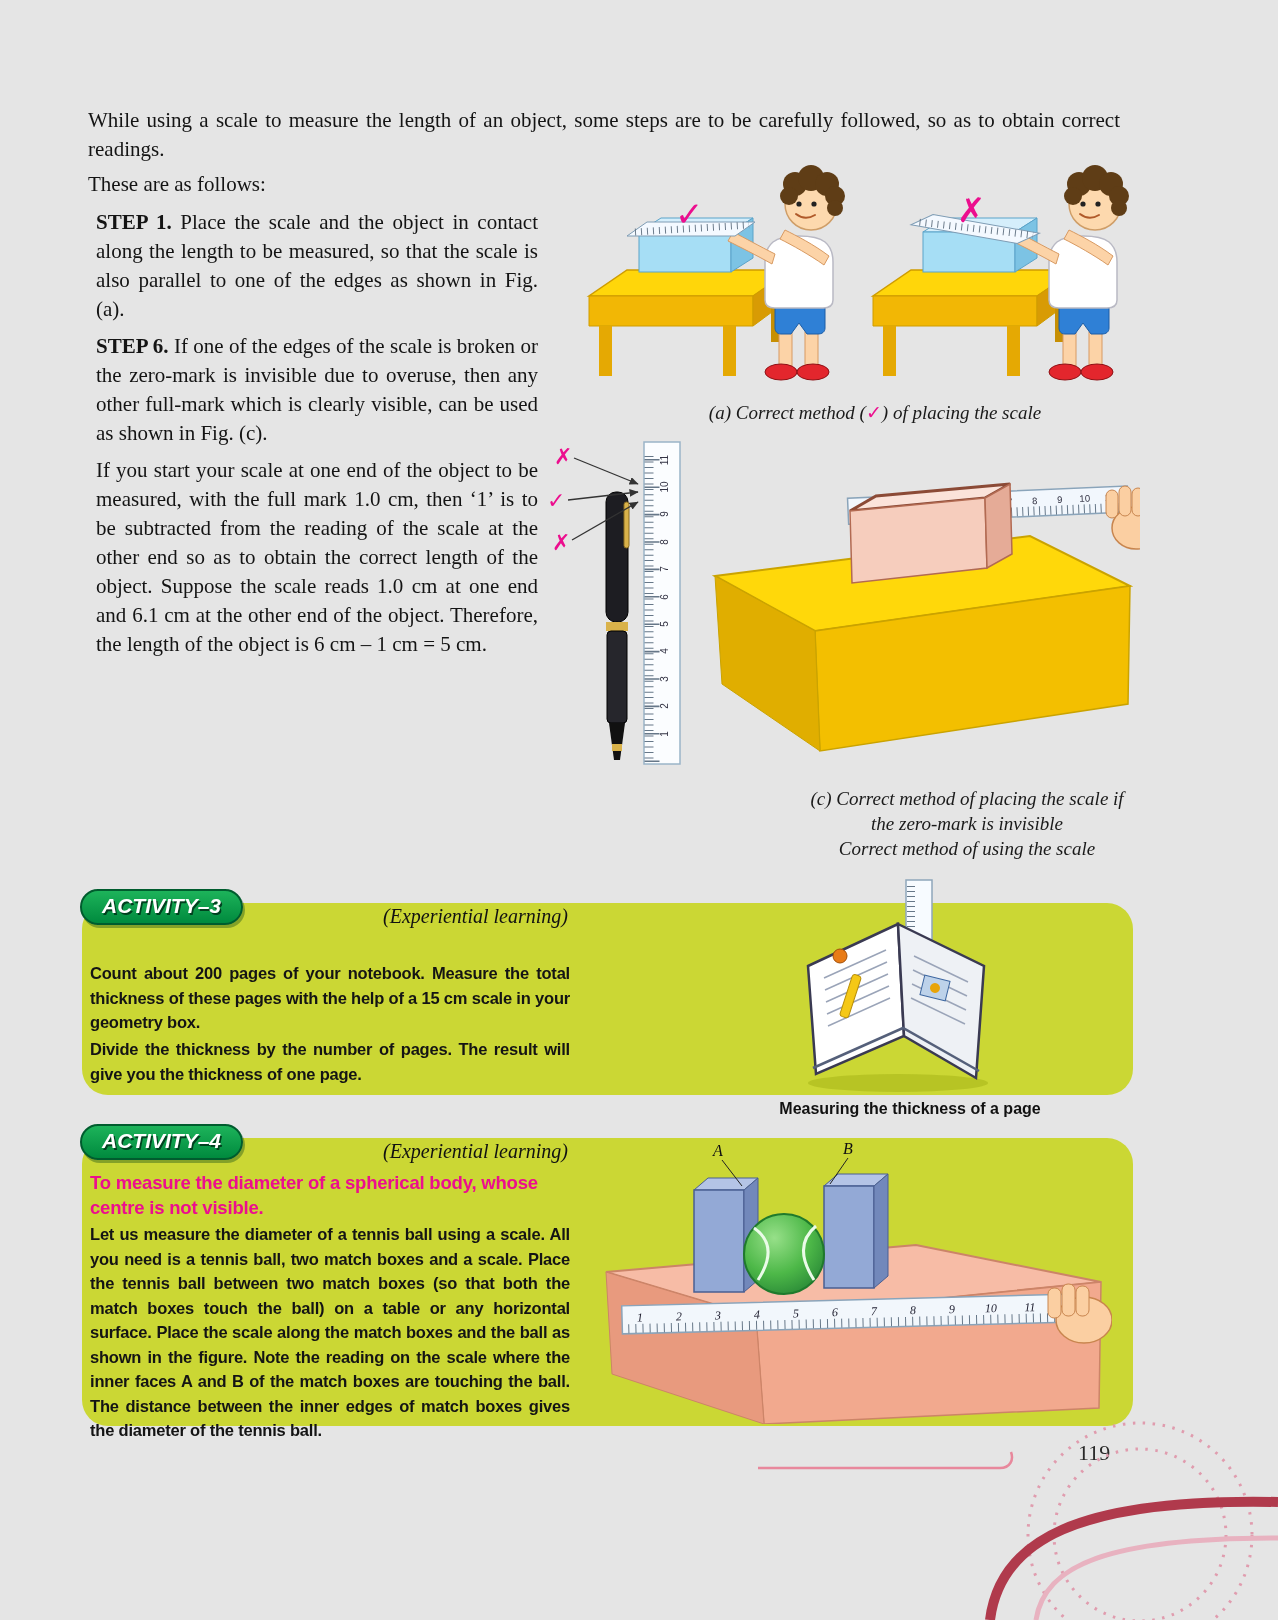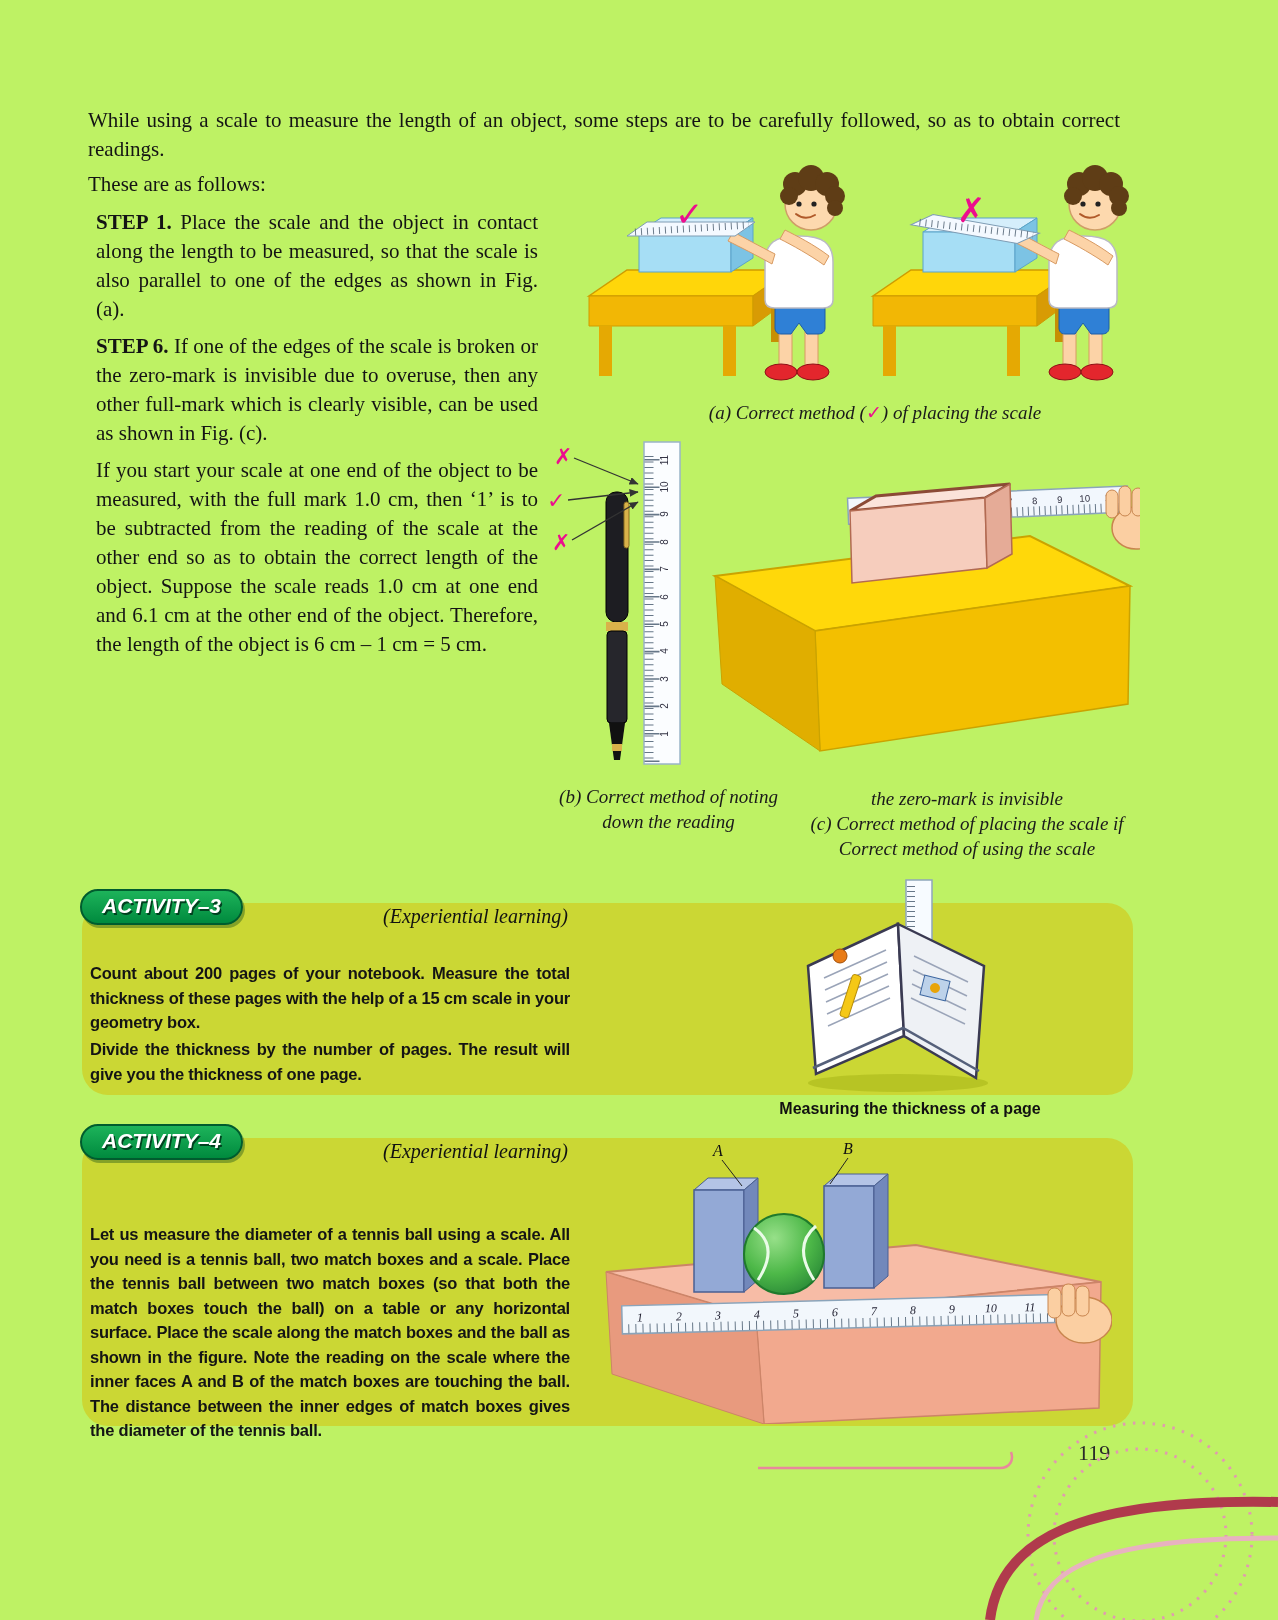--- a/index.html
+++ b/index.html
@@ -1,18 +1,18 @@
 <!DOCTYPE html>
 <html><head>
 <meta charset="utf-8">
 <style>
   * { margin:0; padding:0; box-sizing:border-box; }
   html,body { width:1278px; height:1620px; }
   body { background:#fff; font-family:"Liberation Serif", serif; position:relative; overflow:hidden; }
-  .page { position:absolute; inset:0; width:1278px; height:1620px; background:#bef264; }
+  .page { position:absolute; inset:0; width:1278px; height:1620px; background:#e5e5e5; }
 
   .abs { position:absolute; }
 
   
   .bodytext { font-size:21px; line-height:29px; color:#141414; text-align:justify; }
   .bodytext p { margin:8px; }
   .bodytext strong { font-weight:bold; }
   .intro1 { left:88px; top:106px; width:1032px; }
   .intro2 { left:88px; top:170px; width:600px; text-align:left; }
   .leftcol { left:88px; top:200px; width:458px; }
@@ -218,27 +218,23 @@
     </g>
 
     <g>
       <ellipse cx="436" cy="92" rx="24" ry="21" fill="#fbcfa2" stroke="#c8854e" stroke-width="1.5"></ellipse>
       <rect x="406" y="54" width="12" height="28" rx="6" fill="#fbcfa2" stroke="#c8854e"></rect>
       <rect x="419" y="50" width="12" height="30" rx="6" fill="#fbcfa2" stroke="#c8854e"></rect>
       <rect x="432" y="52" width="12" height="28" rx="6" fill="#fbcfa2" stroke="#c8854e"></rect>
     </g>
   </svg>
 
-  <div class="abs caption cap-b">
-    <div>(b) Correct method of noting</div>
-    <div>down the reading</div>
-  </div>
   <div class="abs caption cap-c">
+    <div>(c) Correct method of placing the scale if</div>
     <div>the zero-mark is invisible</div>
-    <div>(c) Correct method of placing the scale if</div>
     <div>Correct method of using the scale</div>
   </div>
 
   <div class="abs act-box a3-box"></div>
   <span class="abs pill a3-pill">ACTIVITY–3</span>
   <span class="abs subtl a3-sub">(Experiential learning)</span>
   <div class="abs act-body a3-p1">Count about 200 pages of your notebook. Measure the total thickness of these pages with the help of a 15 cm scale in your geometry box.</div>
   <div class="abs act-body a3-p2">Divide the thickness by the number of pages. The result will give you the thickness of one page.</div>
 
   <svg class="abs" style="left:780px; top:878px;" width="240" height="218" viewBox="0 0 240 218">
@@ -264,20 +260,21 @@
       <rect x="66" y="96" width="9" height="44" rx="3" fill="#f5c816" stroke="#b88e08" transform="rotate(18 70 118)"></rect>
       <rect x="142" y="100" width="26" height="20" fill="#bdd2ea" stroke="#3c66a0" transform="rotate(14 155 110)"></rect>
       <circle cx="155" cy="110" r="5" fill="#e8a40a" transform="rotate(14 155 110)"></circle>
     </g>
   </svg>
   <div class="abs a3-cap">Measuring the thickness of a page</div>
 
   <div class="abs act-box a4-box"></div>
   <span class="abs pill a4-pill">ACTIVITY–4</span>
   <span class="abs subtl a4-sub">(Experiential learning)</span>
+  <div class="abs act-head magenta a4-head">To measure the diameter of a spherical body, whose centre is not visible.</div>
   <div class="abs act-body a4-p1">Let us measure the diameter of a tennis ball using a scale. All you need is a tennis ball, two match boxes and a scale. Place the tennis ball between two match boxes (so that both the match boxes touch the ball) on a table or any horizontal surface. Place the scale along the match boxes and the ball as shown in the figure. Note the reading on the scale where the inner faces A and B of the match boxes are touching the ball. The distance between the inner edges of match boxes gives the diameter of the tennis ball.</div>
 
   <svg class="abs" style="left:596px; top:1142px;" width="516" height="282" viewBox="0 0 516 282">
     <defs>
       <radialGradient id="ballg" cx="38%" cy="30%" r="75%">
         <stop offset="0%" stop-color="#97e089"></stop>
         <stop offset="60%" stop-color="#4db848"></stop>
         <stop offset="100%" stop-color="#2c8c38"></stop>
       </radialGradient>
     </defs>

